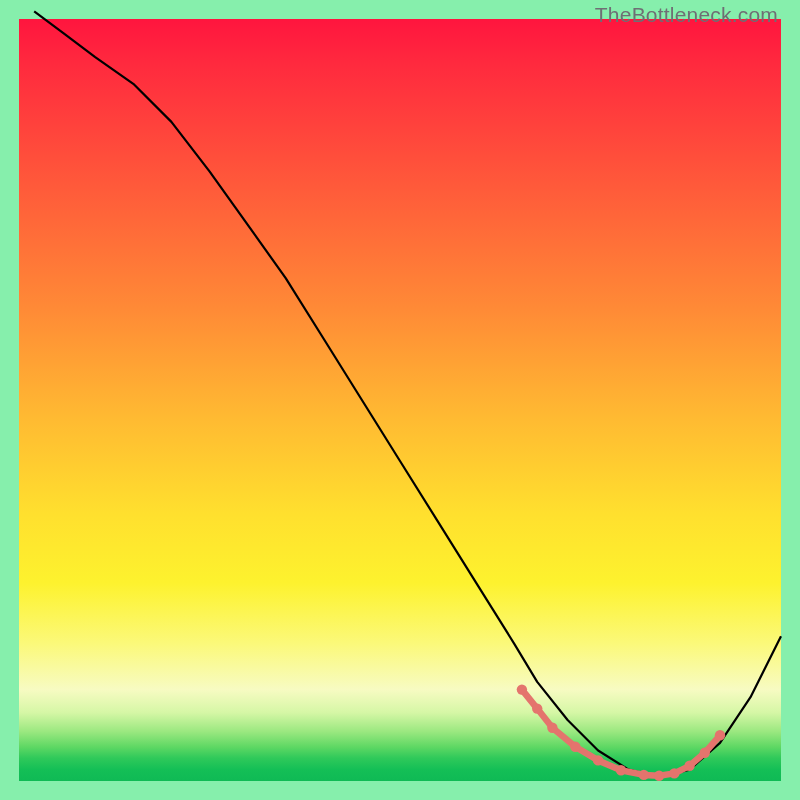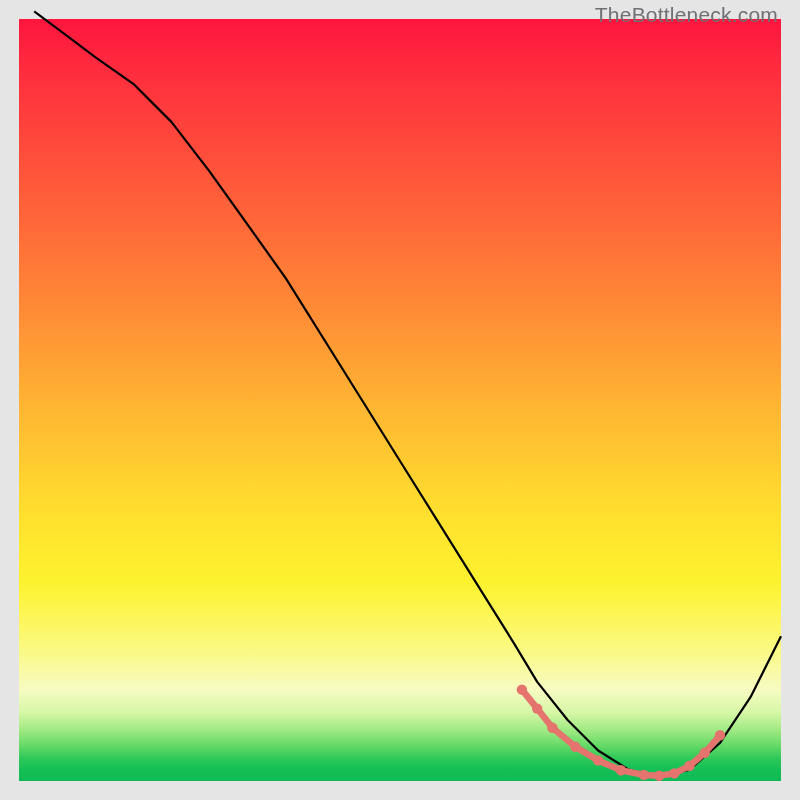--- a/index.html
+++ b/index.html
@@ -10,21 +10,21 @@
     background: #000;
     overflow: hidden;
     font-family: Arial, Helvetica, sans-serif;
   }
   .frame {
     position: absolute;
     left: 0;
     top: 0;
     width: 800px;
     height: 800px;
-    background: #e5e5e5;
+    background: #86efac;
   }
   .plot {
     position: absolute;
     left: 19px;
     top: 19px;
     width: 762px;
     height: 762px;
     
     background: linear-gradient(
       to bottom,

